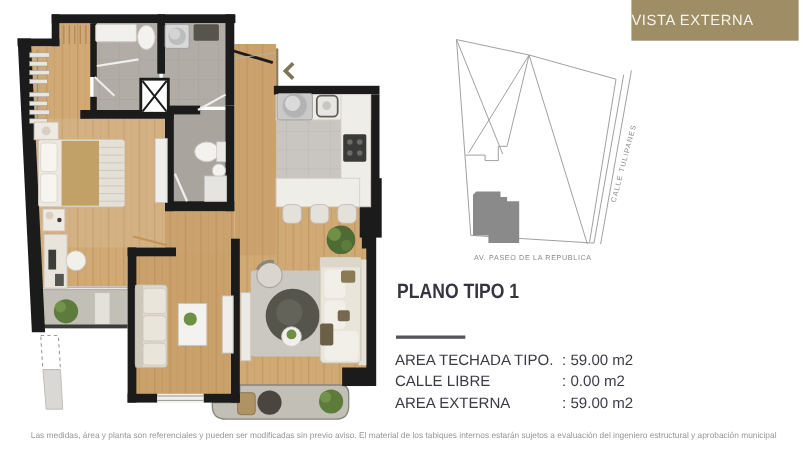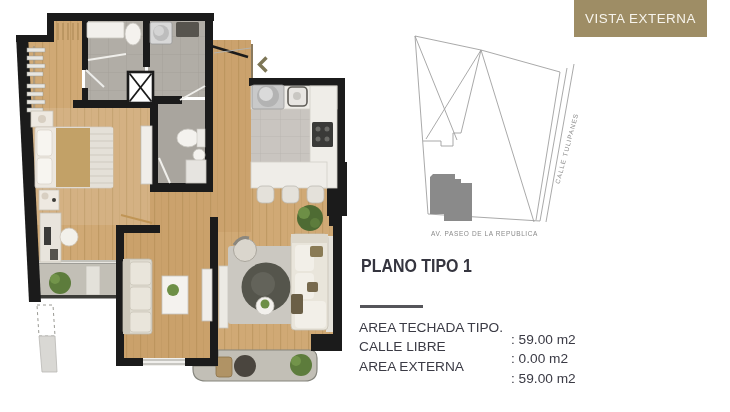--- a/index.html
+++ b/index.html
@@ -1,26 +1,26 @@
 <!DOCTYPE html>
 <html><head>
 <meta charset="utf-8">
 <style>
 html,body{margin:0;padding:0;background:#ffffff;width:730px;height:412px;overflow:hidden;
 font-family:"Liberation Sans",sans-serif;}
 #stage{position:relative;width:730px;height:412px;background:#fff;}
 .abs{position:absolute;}
-#btn{left:574px;top:0;width:133px;height:37px;background:#9e8d65;color:#f7f4ec;
-font-size:13.4px;letter-spacing:0.55px;text-align:center;line-height:37px;font-weight:400;}
+#btn{left:574px;top:0;width:152px;height:37px;background:#9e8d65;color:#f7f4ec;
+font-size:13.4px;letter-spacing:0.55px;text-align:left;line-height:37px;font-weight:400;}
 #title{left:361px;top:255px;font-size:19px;font-weight:700;color:#35353f;letter-spacing:0px;transform:scaleX(0.84);transform-origin:0 0;white-space:nowrap;}
 #divider{left:360px;top:305px;width:63px;height:2.5px;background:#55555a;}
 #areas{left:359px;top:318px;font-size:13.7px;color:#3b3b45;}
 #areas .row{height:19.3px;line-height:19.3px;white-space:nowrap;position:relative;}
 #areas .lbl{display:inline-block;}
-#areas .val{position:absolute;left:152px;top:12px;}
+#areas .val{position:absolute;left:152px;top:0;}
 #disc{left:28px;top:391px;width:700px;font-size:7.6px;color:#979797;letter-spacing:0px;white-space:nowrap;}
 </style>
 </head>
 <body>
 <div id="stage">
 
 <svg class="abs" style="left:0;top:0" width="365" height="392" viewBox="0 0 365 392">
 <defs>
 <pattern id="wood" width="14" height="46" patternUnits="userSpaceOnUse">
 <rect width="14" height="46" fill="#d0a975"></rect>
@@ -339,13 +339,14 @@
 <div id="title" class="abs">PLANO TIPO 1</div>
 
 <div id="divider" class="abs"></div>
 
 <div id="areas" class="abs">
 <div class="row"><span class="lbl">AREA TECHADA TIPO.</span><span class="val">: 59.00 m2</span></div>
 <div class="row"><span class="lbl">CALLE LIBRE</span><span class="val">: 0.00 m2</span></div>
 <div class="row"><span class="lbl">AREA EXTERNA</span><span class="val">: 59.00 m2</span></div>
 </div>
 
+<div id="disc" class="abs">Las medidas, área y planta son referenciales y pueden ser modificadas sin previo aviso. El material de los tabiques internos estarán sujetos a evaluación del ingeniero estructural y aprobación municipal</div>
 </div>
 
 </body></html>

